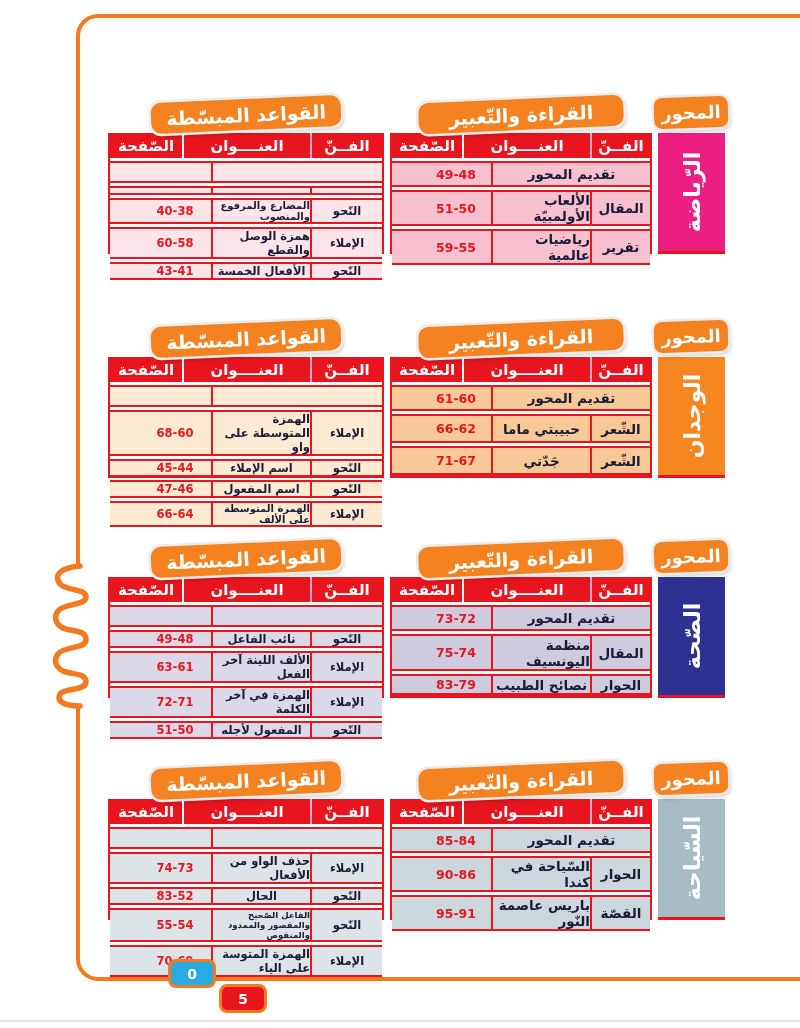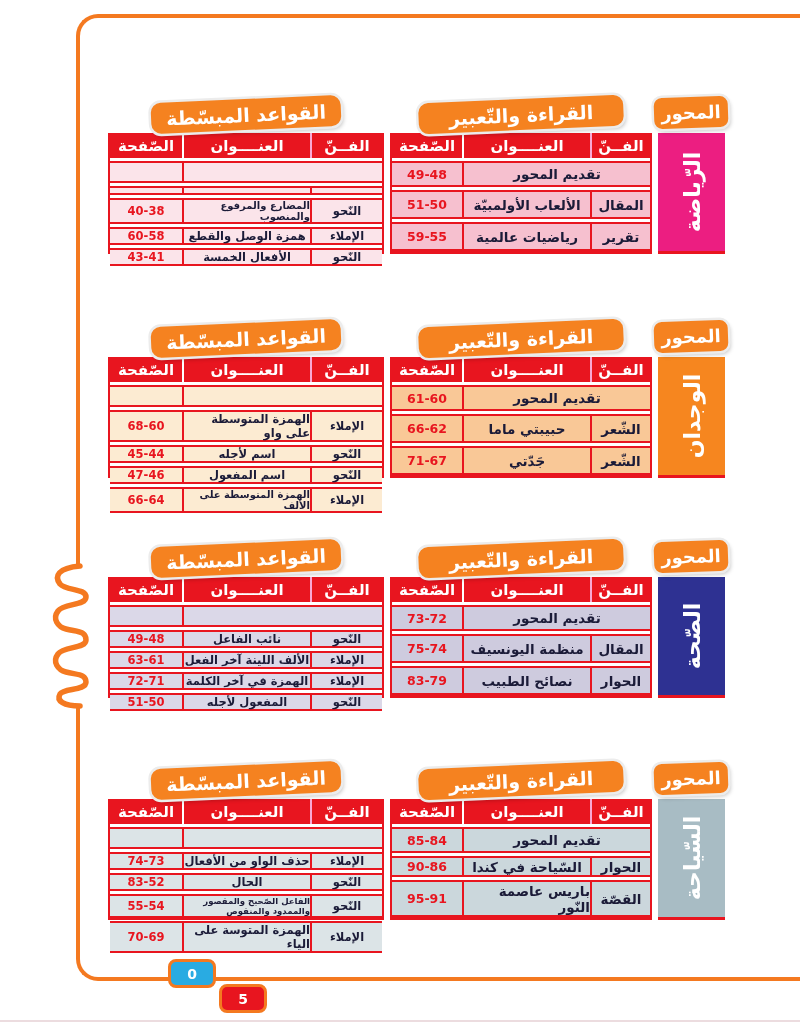--- a/index.html
+++ b/index.html
@@ -92,21 +92,21 @@
   .reading .cell.page{flex:0 0 72px;}
   .grammar .cell.genre{flex:0 0 72px;}
   .grammar .cell.page{flex:0 0 74px;}
   .cell.genre{border-left:2px solid var(--red);}
   .cell.page{border-right:2px solid var(--red);text-align:right;}
   .thead .cell.genre{border-left:2px solid #f9a8d4;}
   .thead .cell.page{border-right:2px solid #fff;}
   .trow .cell{font-weight:bold;color:var(--ink);}
   .reading .trow .cell{font-size:13.5px;}
   .grammar .trow .cell{font-size:11.5px;}
-  .trow .cell.page{color:var(--red);font-size:12.5px;}
+  .trow .cell.page{color:var(--red);font-size:12.5px;margin-left:29px;}
   .grammar .trow .cell.page{font-size:11.5px;}
   .cell.title.sm{font-size:10px;}
   .cell.title.xs{font-size:8.5px;}
 </style>
 </head>
 <body style="--frame: #F47920; --tab-orange: #F58220; --red: #E8151F; --ink: #1b1b38; --footer-blue: #29ABE2; --footer-red: #E8151F;">
 
 <div class="frame"></div>
 <div class="frame-gap"></div>
 <svg class="squiggle" width="60" height="150" viewBox="0 0 60 150">
@@ -265,21 +265,21 @@
               <div class="cell title"></div>
               <div class="cell page"></div>
             </div>
             <div class="trow" style="background: rgb(252, 235, 210);">
               <div class="cell genre">الإملاء</div>
               <div class="cell title">الهمزة المتوسطة على واو</div>
               <div class="cell page">68-60</div>
             </div>
             <div class="trow" style="background: rgb(252, 235, 210);">
               <div class="cell genre">النّحو</div>
-              <div class="cell title">اسم لأجله</div>
+              <div class="cell title">اسم الإملاء</div>
               <div class="cell page">45-44</div>
             </div>
             <div class="trow" style="background: rgb(252, 235, 210);">
               <div class="cell genre">النّحو</div>
               <div class="cell title">اسم المفعول</div>
               <div class="cell page">47-46</div>
             </div>
             <div class="trow" style="background: rgb(252, 235, 210);">
               <div class="cell genre">الإملاء</div>
               <div class="cell title sm">الهمزة المتوسطة على الألف</div>

